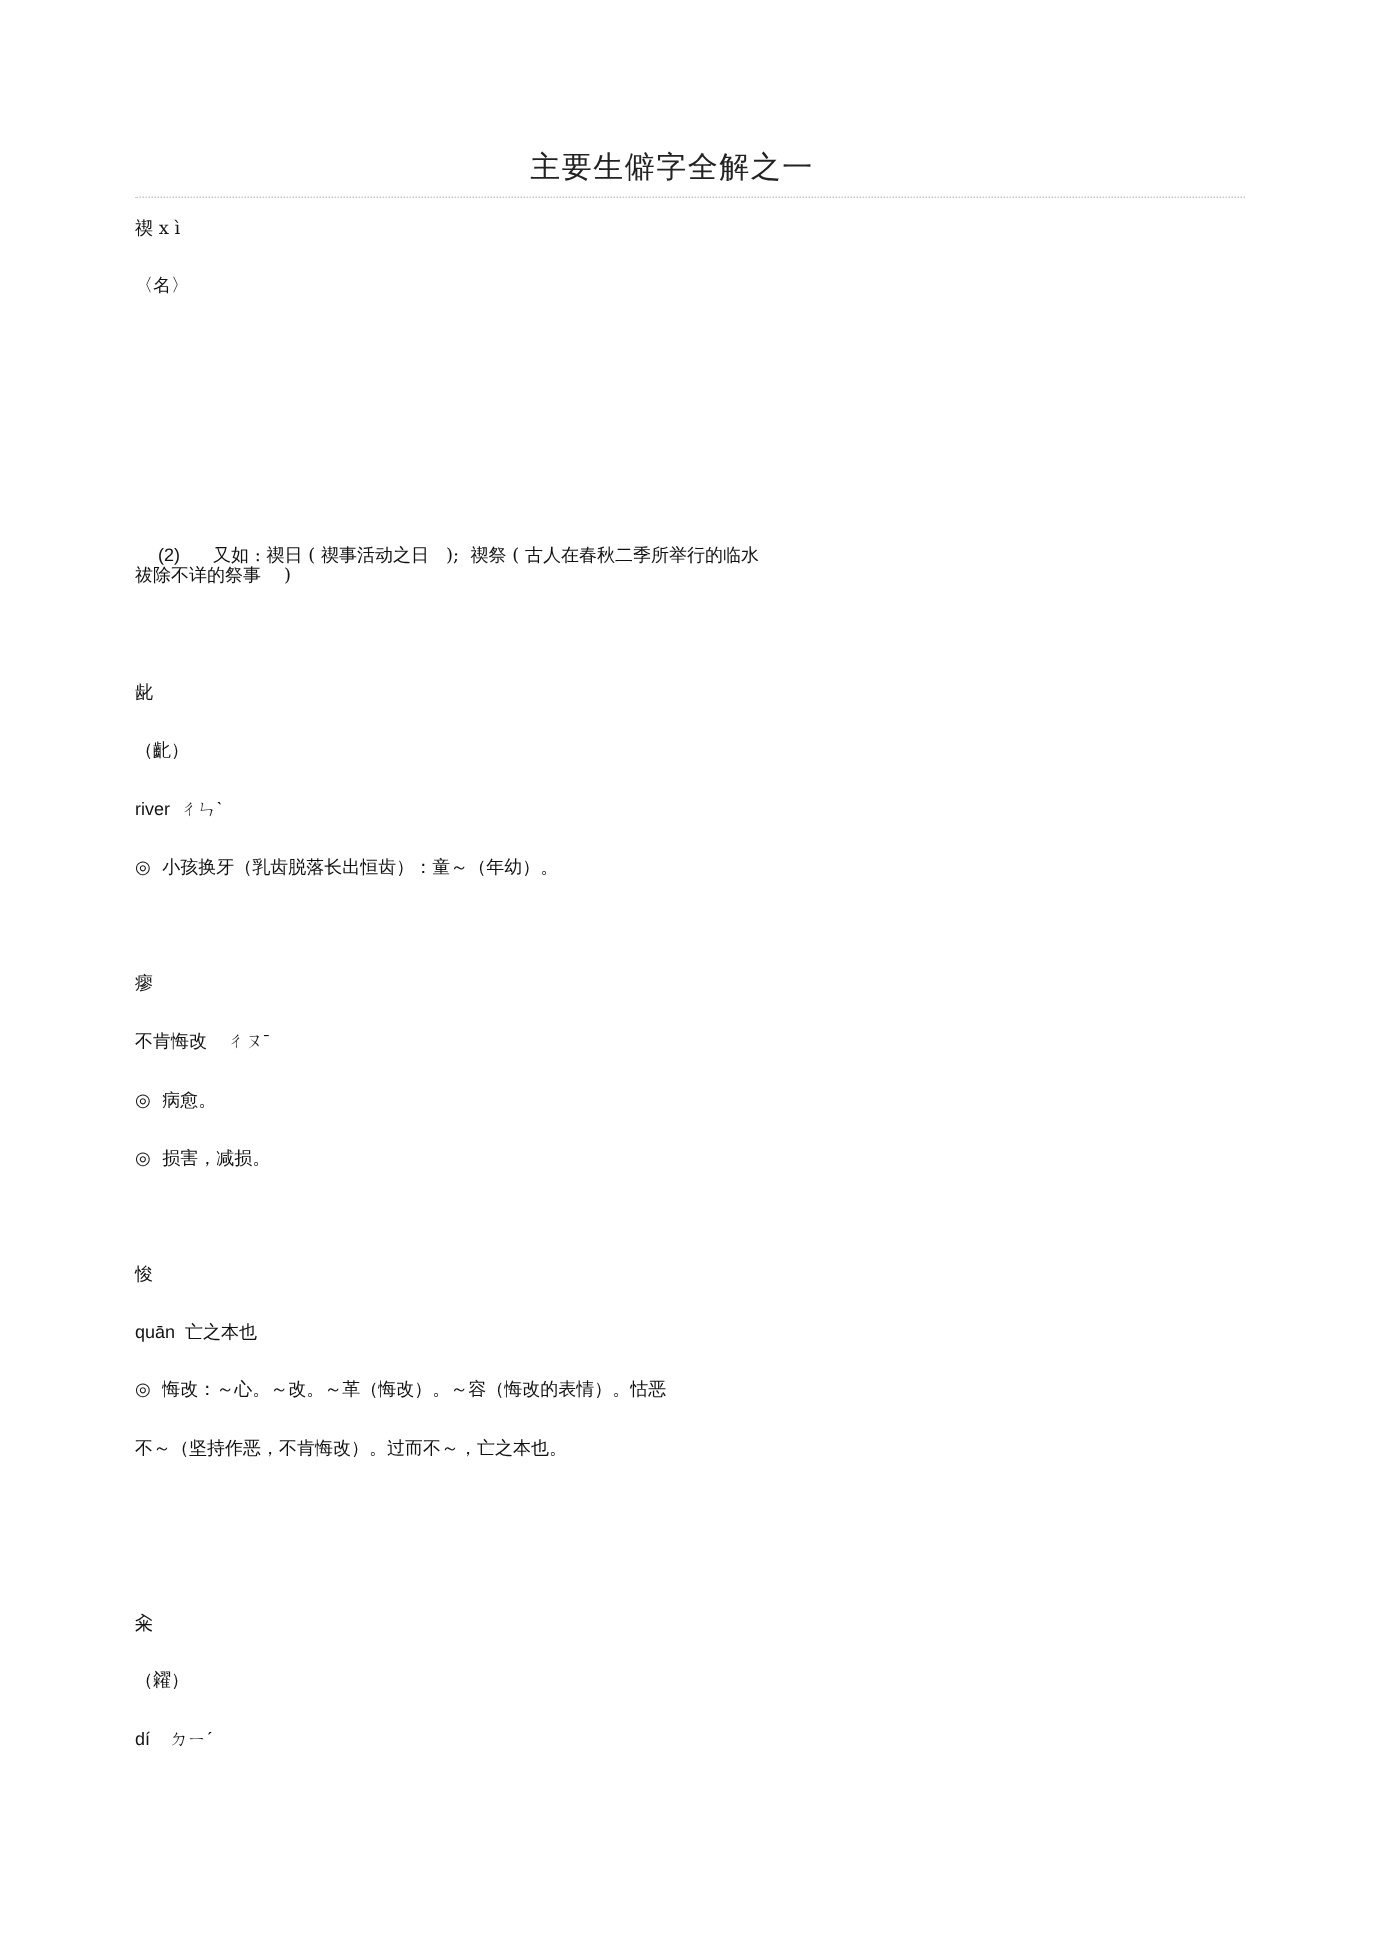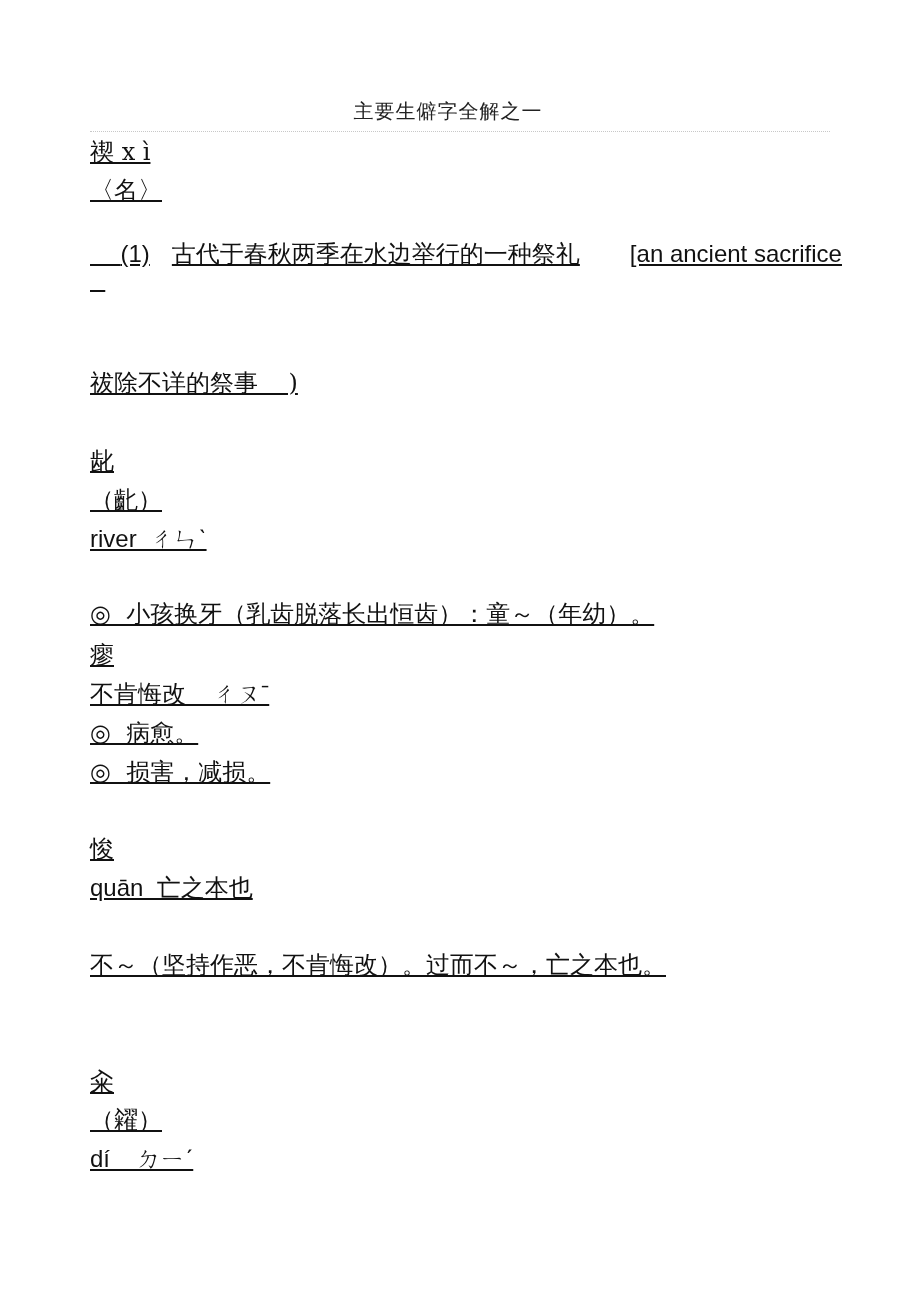--- a/index.html
+++ b/index.html
@@ -3,49 +3,50 @@
 <meta charset="utf-8">
 <style>
   html, body { margin: 0; padding: 0; background: #ffffff; }
   body { width: 920px; height: 1303px; position: relative; overflow: hidden;
          font-family: "DejaVu Sans", "Liberation Sans", sans-serif; color: #111; }
   .page { position: absolute; left: 0; top: 0; width: 920px; height: 978px; }
   .title { position: absolute; top: 98px; left: 0; width: 896px; text-align: center;
            font-family: "DejaVu Serif", "Liberation Serif", serif; font-size: 20px; letter-spacing: 1px; color: #222; }
   .divider { position: absolute; top: 131px; left: 90px; width: 740px; height: 0;
              border-top: 1px dotted #c8c8c8; }
-  .line { position: absolute; left: 90px; font-size: 24px; line-height: 26px; white-space: pre; color: #111; text-decoration: underline; }
+  .line { position: absolute; left: 90px; font-size: 12px; line-height: 26px; white-space: pre; color: #111; }
   .cn { font-family: "DejaVu Serif", "Liberation Serif", serif; }
   .en { font-family: "Liberation Sans", "DejaVu Sans", sans-serif; }
   .gap { display: inline-block; }
 </style>
 </head>
 <body>
 
 <div class="page">
   <div class="title">主要生僻字全解之一</div>
   <div class="divider"></div>
 
   <div class="line cn" style="top:139px;">禊 x ì</div>
   <div class="line cn" style="top:177px;">〈名〉</div>
-  <div class="line" style="top:215px;">
-    <span class="en">(1)</span><span class="gap" style="width:22px"></span><span class="cn">古代于春秋两季在水边举行的一种祭礼</span><span class="gap" style="width:50px"></span><span class="en">[an ancient sacrifice</span>
+  <div class="line" style="top:331px;">
+    <span class="en">(2)</span><span class="gap" style="width:22px"></span><span class="cn">又如 : 禊日 ( 禊事活动之日   );  禊祭 ( 古人在春秋二季所举行的临水</span>
   </div>
   <div class="line cn" style="top:370px;">祓除不详的祭事    )</div>
 
   <div class="line cn" style="top:448px;">龀</div>
   <div class="line cn" style="top:487px;">（齔）</div>
   <div class="line en" style="top:526px;">river  ㄔㄣˋ</div>
-  <div class="line cn" style="top:565px;margin-top:36px;">◎  小孩换牙（乳齿脱落长出恒齿）：童～（年幼）。</div>
+  <div class="line cn" style="top:565px;">◎  小孩换牙（乳齿脱落长出恒齿）：童～（年幼）。</div>
 
   <div class="line cn" style="top:642px;">瘳</div>
   <div class="line en" style="top:681px;">不肯悔改    ㄔㄡˉ</div>
   <div class="line cn" style="top:720px;">◎  病愈。</div>
   <div class="line cn" style="top:759px;">◎  损害，减损。</div>
 
   <div class="line cn" style="top:836px;">悛</div>
   <div class="line en" style="top:875px;">quān  亡之本也</div>
+  <div class="line cn" style="top:913px;">◎  悔改：～心。～改。～革（悔改）。～容（悔改的表情）。怙恶</div>
   <div class="line cn" style="top:952px;">不～（坚持作恶，不肯悔改）。过而不～，亡之本也。</div>
 
   <div class="line cn" style="top:1069px;">籴</div>
   <div class="line cn" style="top:1107px;">（糴）</div>
   <div class="line en" style="top:1146px;">dí    ㄉㄧˊ</div>
 </div>
 
 </body></html>

